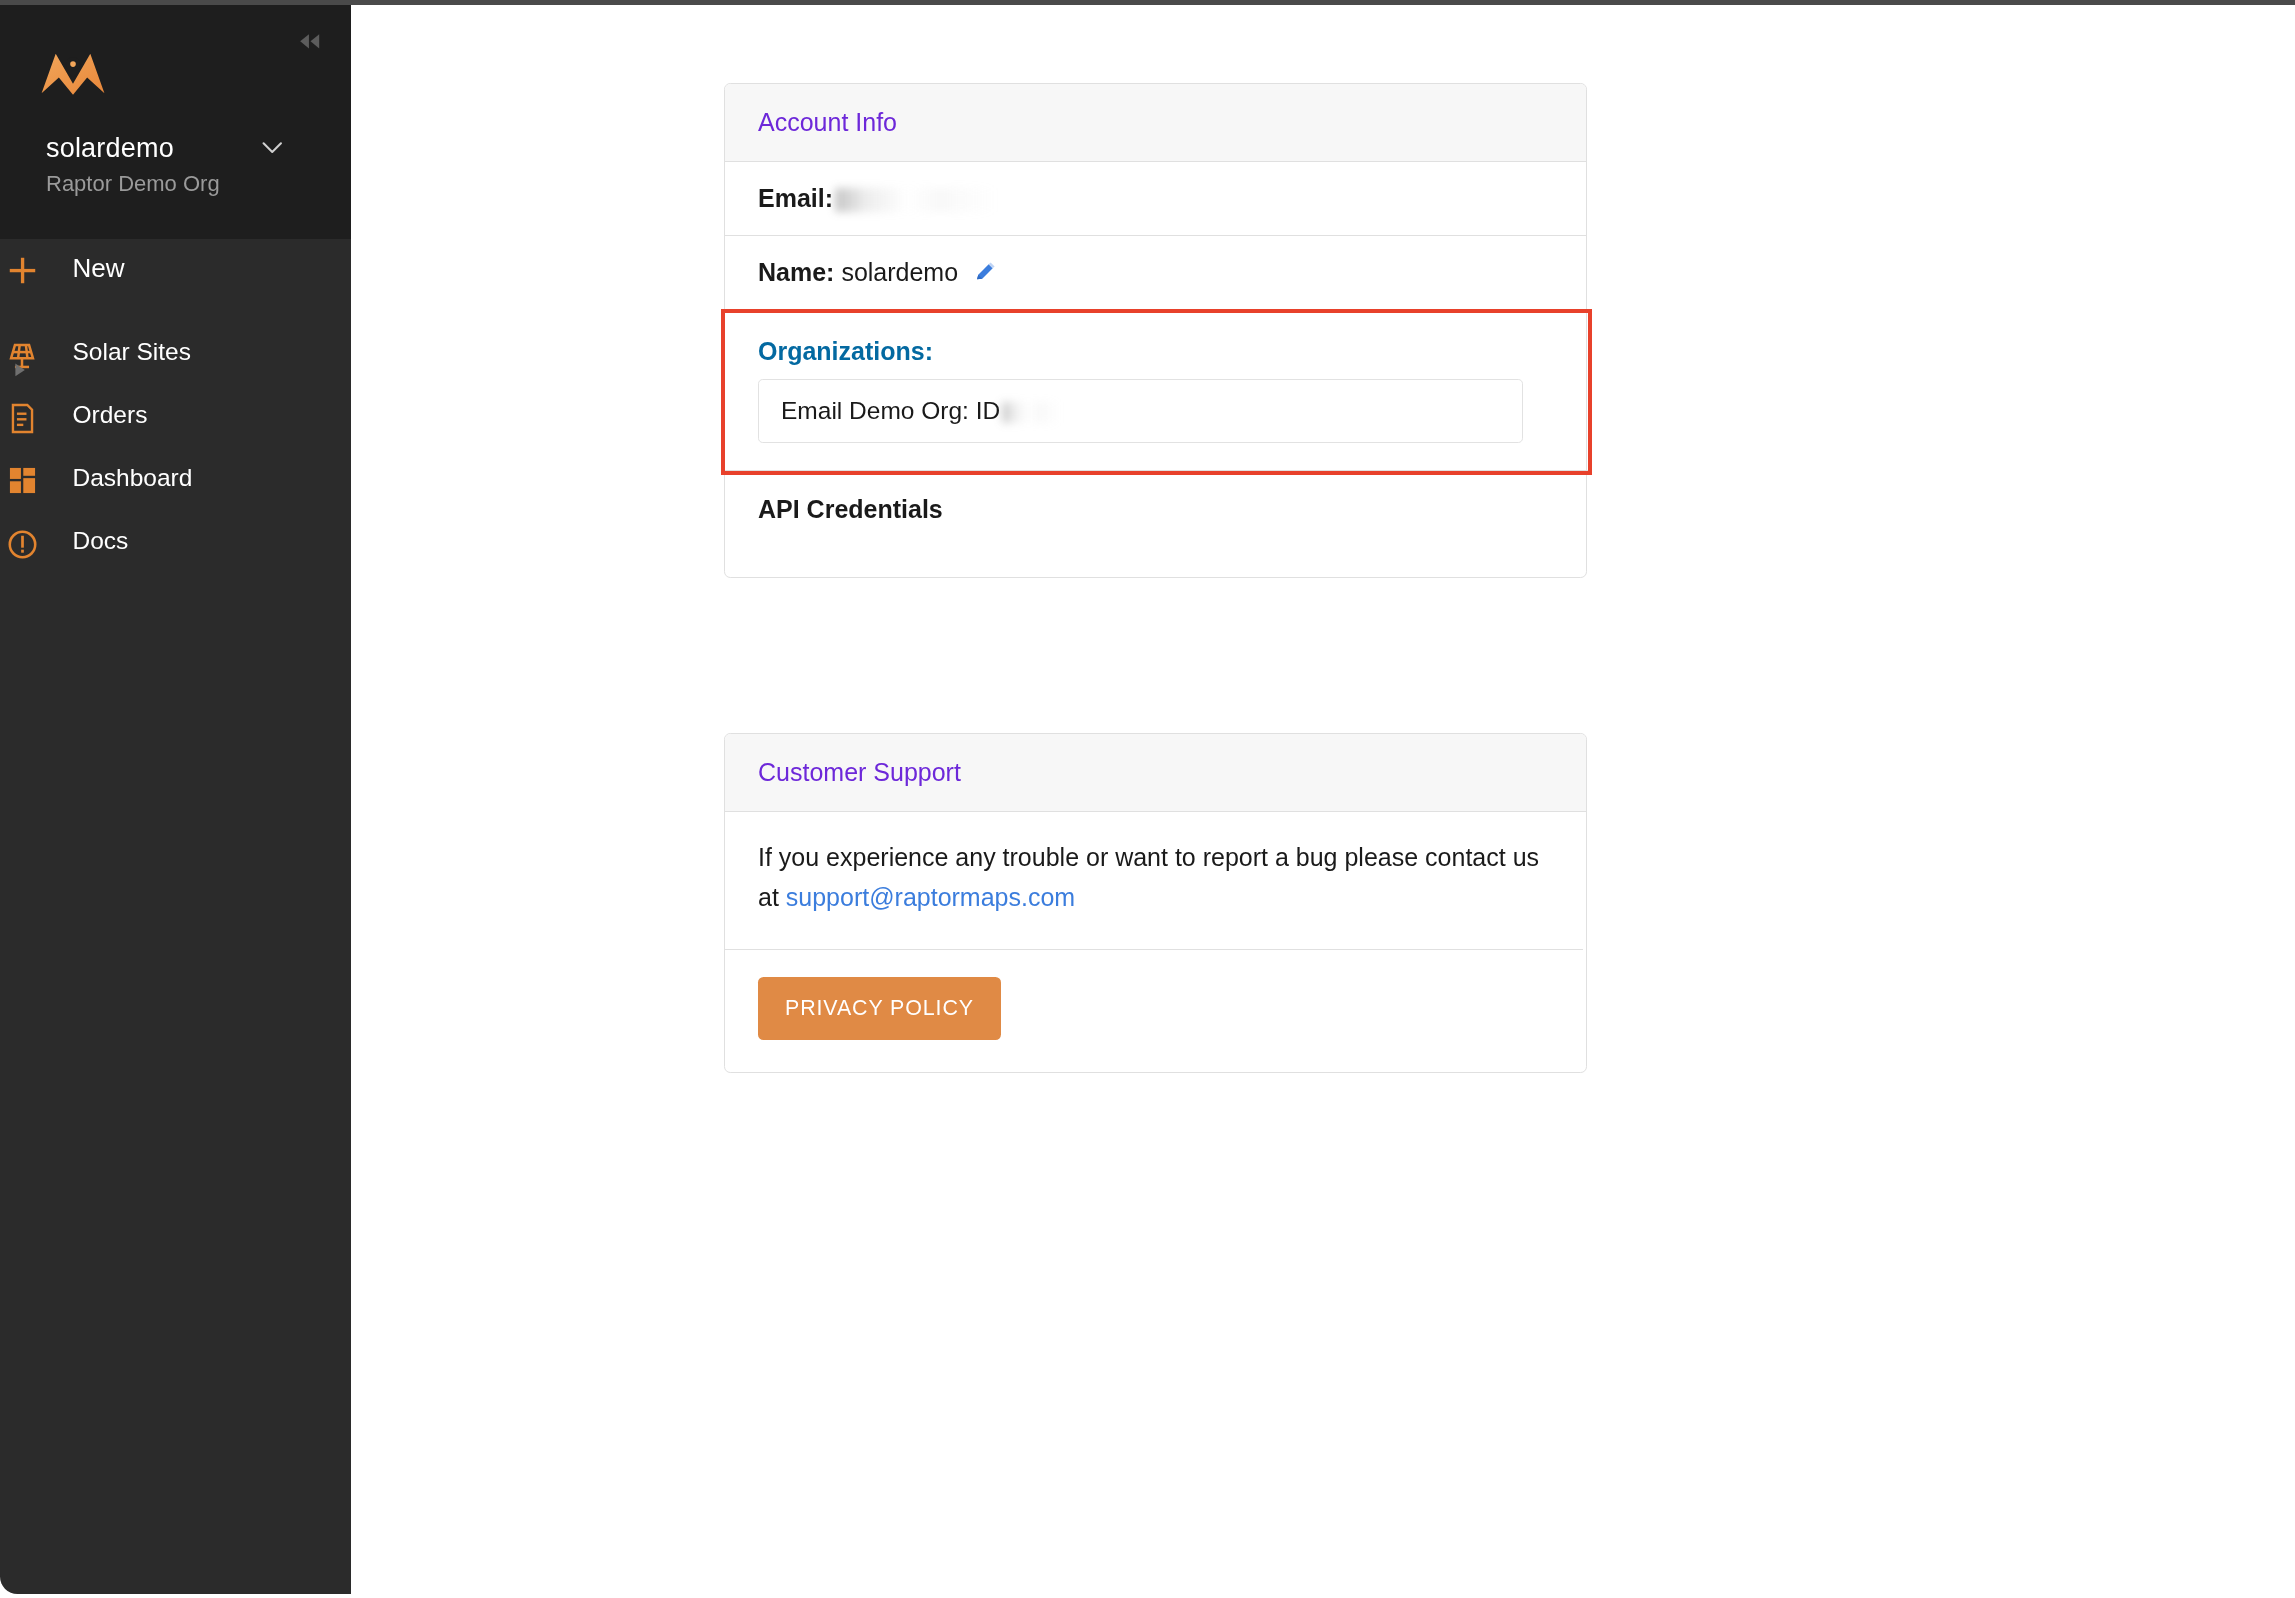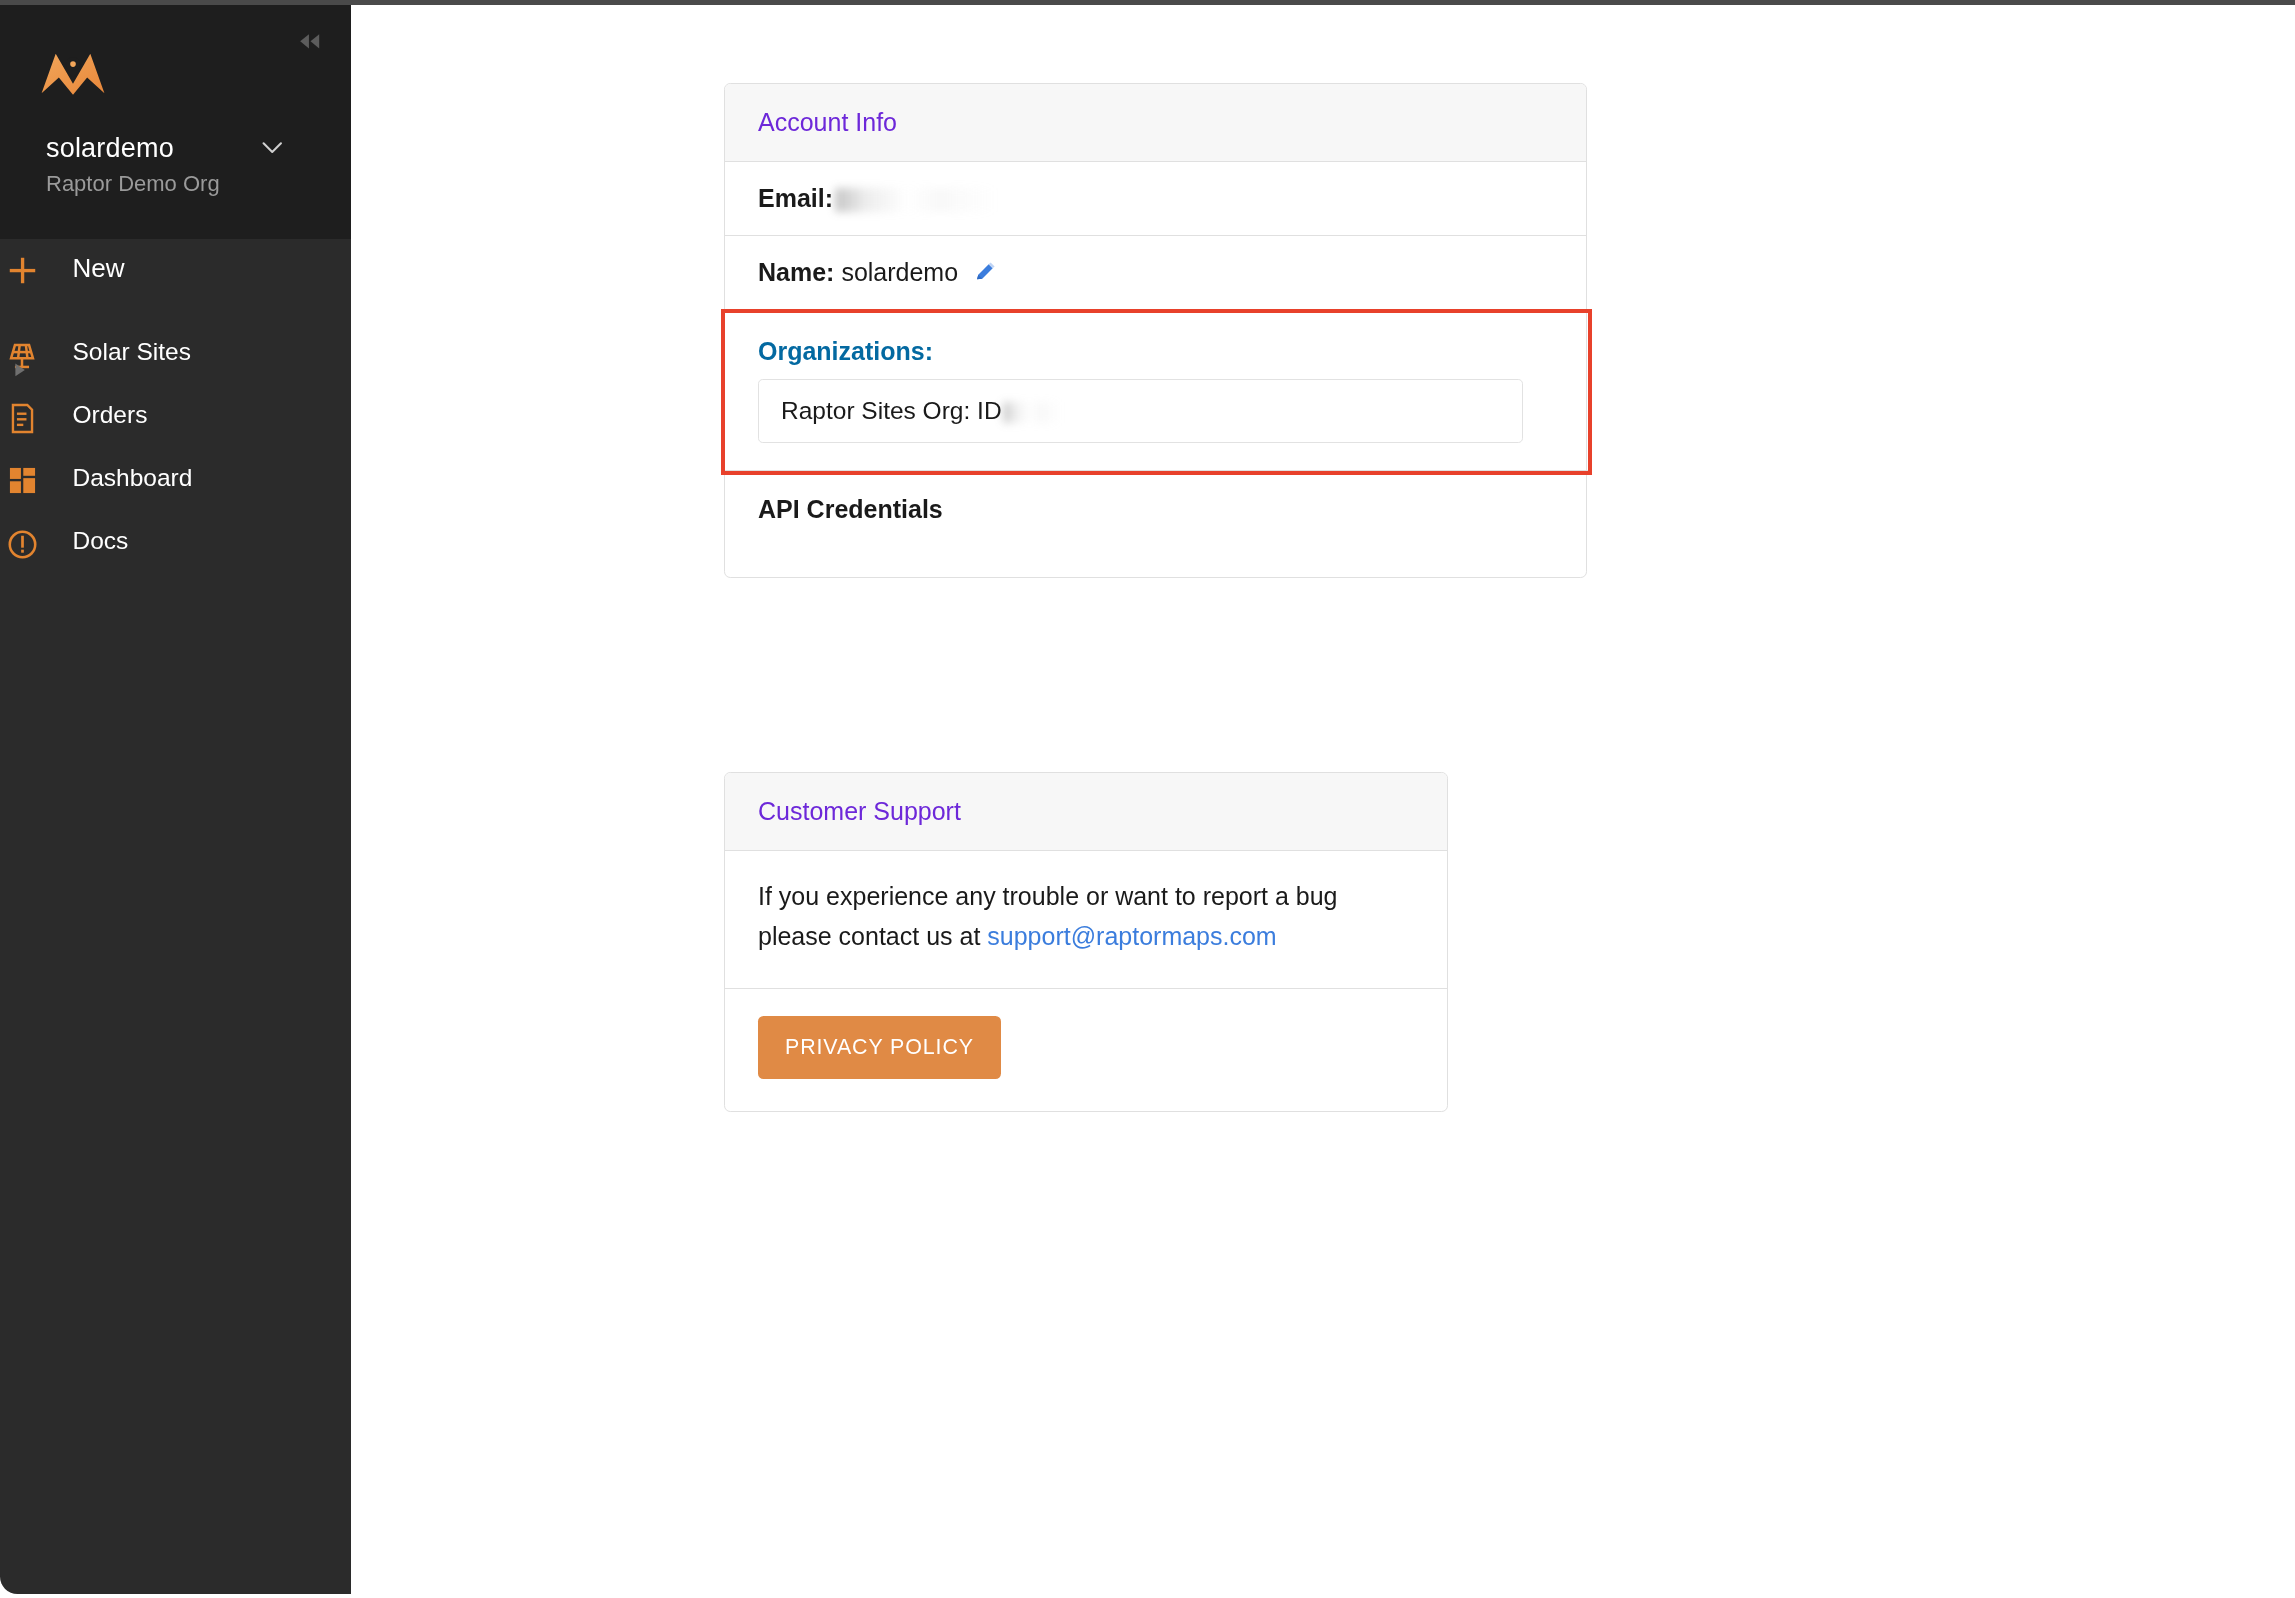--- a/index.html
+++ b/index.html
@@ -139,22 +139,21 @@
     box-sizing: border-box;
   }
   #account-card {
     left: 373px;
     top: 78px;
     width: 863px;
   }
   #support-card {
     left: 373px;
     top: 728px;
-    width: 724px;
-    margin-top: 39px;
+    width: 863px;
   }
 
   .card-header {
     background: #f7f7f7;
     border-bottom: 0.8px solid #e0e0e0;
     border-top-left-radius: 5.5px;
     border-top-right-radius: 5.5px;
     padding: 24px 33px;
     font-size: 25px;
     color: #6d28d9;
@@ -398,21 +397,21 @@
           <path d="M5 24 L6.6 18.4 L19.6 5.4 L24.6 10.4 L11.6 23.4 Z" fill="#3b7ddd"></path>
           <path d="M19.6 5.4 L22 3 L27 8 L24.6 10.4 Z" fill="#bfd4f5"></path>
           <path d="M5 24 L6.6 18.4 L11.6 23.4 Z" fill="#2f6bc4"></path>
         </svg>
       </span>
     </div>
 
     <div class="org-highlight">
       <div class="org-title">Organizations:</div>
       <div class="org-listitem">
-        <span>Raptor Sites Org: ID</span><span class="redacted small"></span>
+        <span>Email Demo Org: ID</span><span class="redacted small"></span>
       </div>
     </div>
 
     <div class="api-section">
       <div class="api-title">API Credentials</div>
     </div>
   </div>
 
   <div class="card" id="support-card">
 

